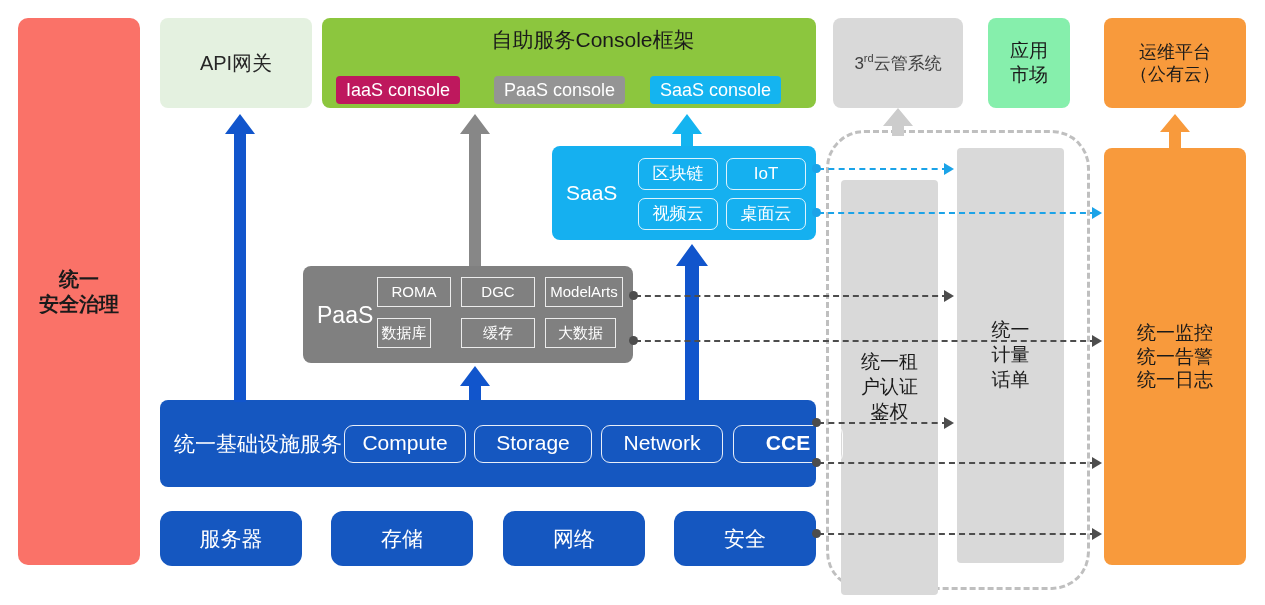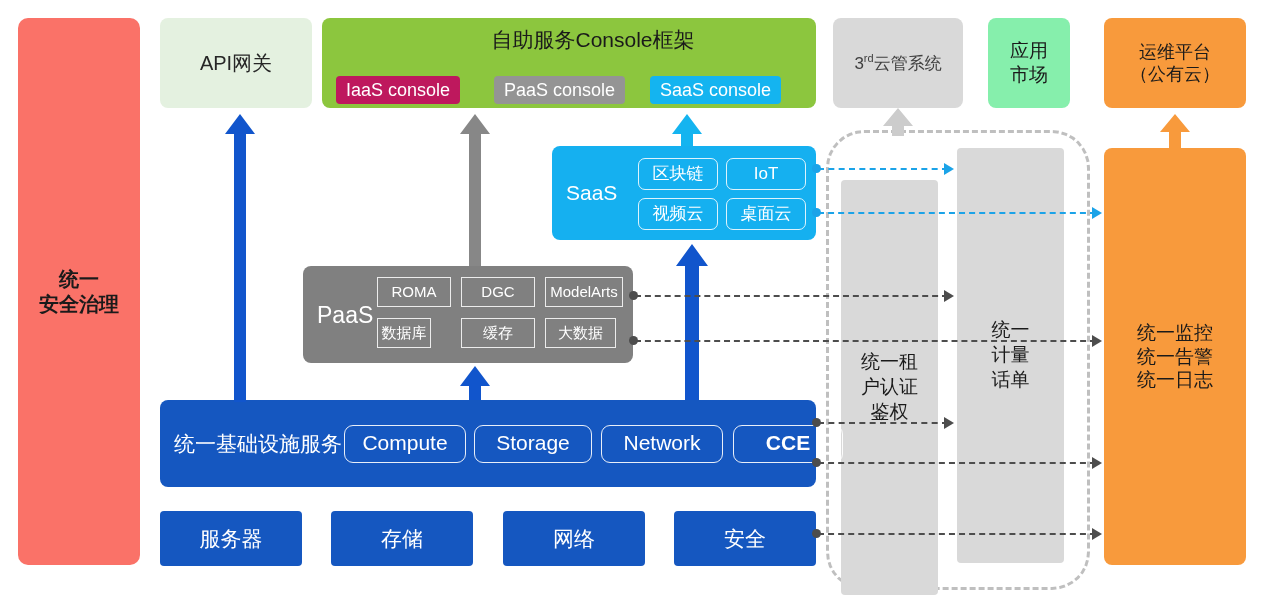--- a/index.html
+++ b/index.html
@@ -178,21 +178,21 @@
   .infra-c1{ left:184px; width:122px;}
   .infra-c2{ left:314px; width:118px;}
   .infra-c3{ left:441px; width:122px;}
   .infra-c4{ left:573px; width:110px;font-weight:bold;}
 
   
   .hw-box{
     position:absolute;
     box-sizing:border-box;
     display:flex; align-items:center; justify-content:center;
-    background:#1557c0; border-radius:4px;
+    background:#1557c0; border-radius:12px;
     color:#ffffff; font-size:21px;
     top:511px; height:55px;
   }
   .hw1{ left:160px; width:142px;}
   .hw2{ left:331px; width:142px;}
   .hw3{ left:503px; width:142px;}
   .hw4{ left:674px; width:142px;}
 
   
   .dash-container{

